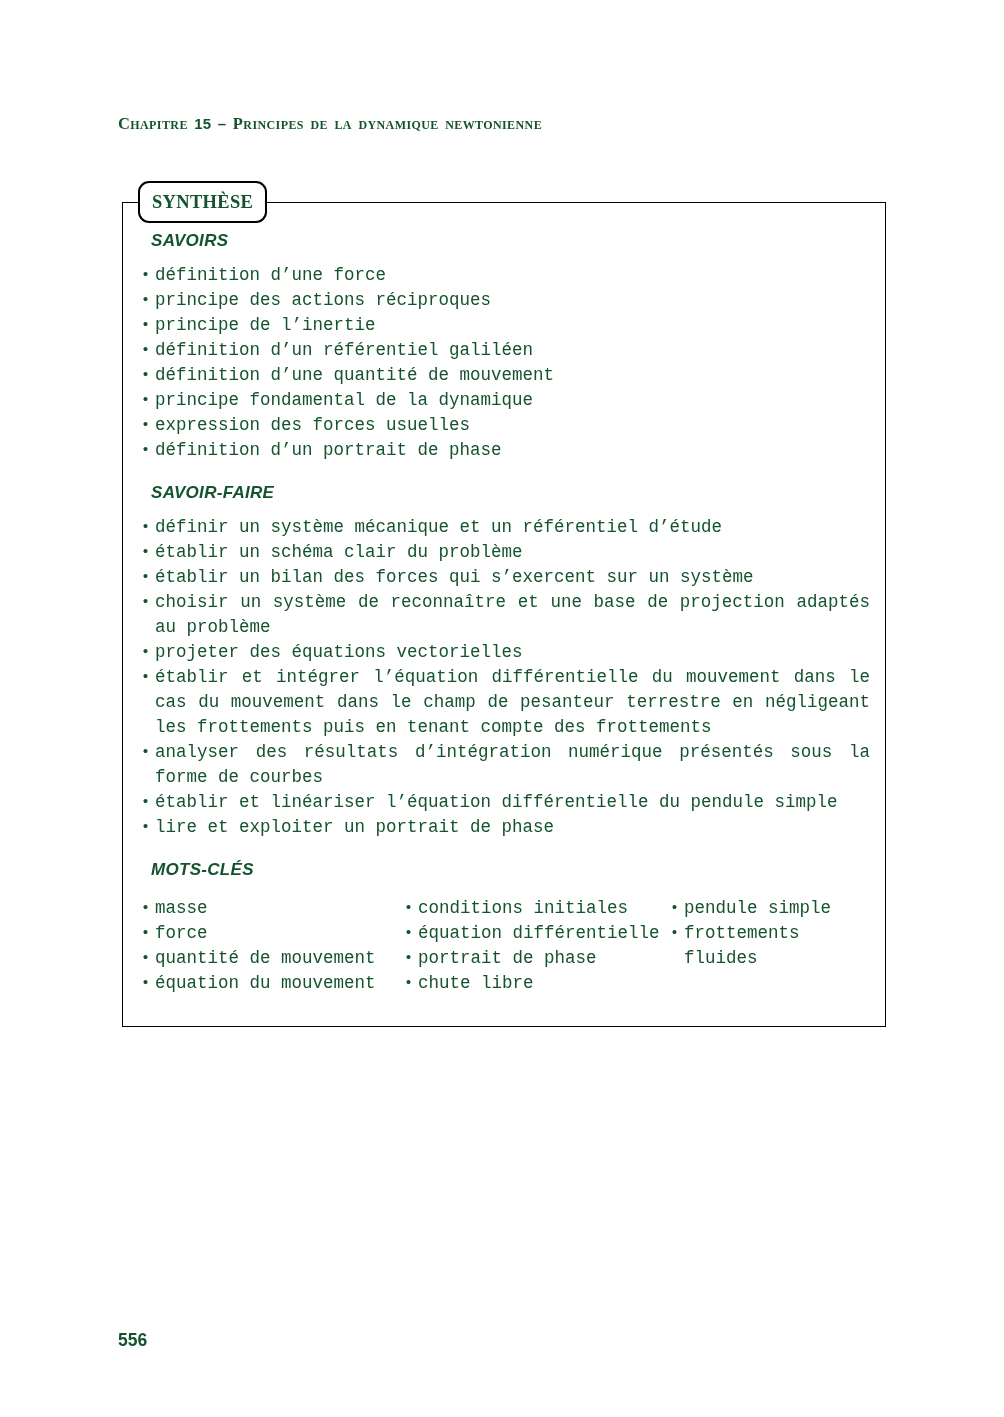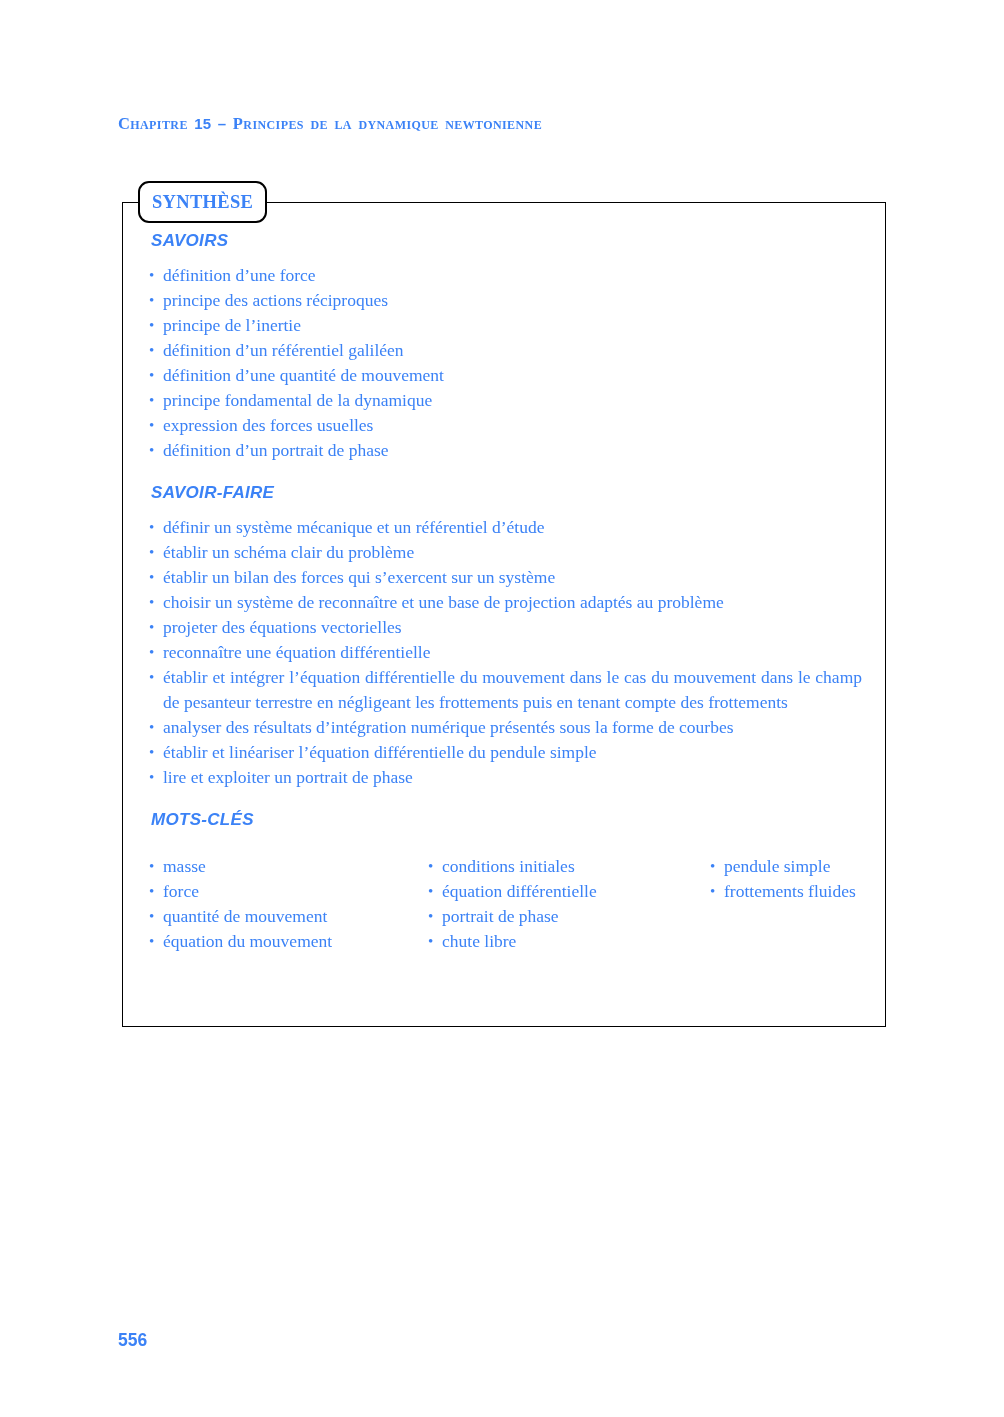--- a/index.html
+++ b/index.html
@@ -5,21 +5,21 @@
   html, body {
     margin: 0;
     padding: 0;
     background: #ffffff;
   }
   .page {
     position: relative;
     width: 1004px;
     height: 1417px;
     background: #ffffff;
-    color: #3b82f6;
+    color: #14532d;
     overflow: hidden;
   }
 
   
   .chapter-header {
     position: absolute;
     left: 118px;
     top: 114px;
     font-family: "Liberation Serif", serif;
     font-weight: bold;
@@ -80,23 +80,23 @@
     margin: 0 0 12px 15px;
     font-family: "Liberation Sans", sans-serif;
     font-style: italic;
     font-weight: bold;
     font-size: 17px;
     letter-spacing: 0.3px;
   }
 
   ul.bullet-list {
     list-style: none;
-    margin: 12px;
+    margin: 4px;
     padding: 0;
-    font-family: Liberation Serif, serif;
+    font-family: Liberation Mono, monospace;
     font-size: 17.5px;
     line-height: 25px;
   }
   ul.bullet-list li {
     position: relative;
     padding-left: 15px;
   }
   ul.bullet-list li::before {
     content: "\2022";
     position: absolute;
@@ -153,21 +153,20 @@
       </div>
 
       <div class="section">
         <h3>SAVOIR-FAIRE</h3>
         <ul class="bullet-list justified">
           <li>définir un système mécanique et un référentiel d’étude</li>
           <li>établir un schéma clair du problème</li>
           <li>établir un bilan des forces qui s’exercent sur un système</li>
           <li>choisir un système de reconnaître et une base de projection adaptés au problème</li>
           <li>projeter des équations vectorielles</li>
-          <li>reconnaître une équation différentielle</li>
           <li>établir et intégrer l’équation différentielle du mouvement dans le cas du mouvement dans le champ de pesanteur terrestre en négligeant les frottements puis en tenant compte des frottements</li>
           <li>analyser des résultats d’intégration numérique présentés sous la forme de courbes</li>
           <li>établir et linéariser l’équation différentielle du pendule simple</li>
           <li>lire et exploiter un portrait de phase</li>
         </ul>
       </div>
 
       <div class="section">
         <h3>MOTS-CLÉS</h3>
         <div class="keywords-columns">

